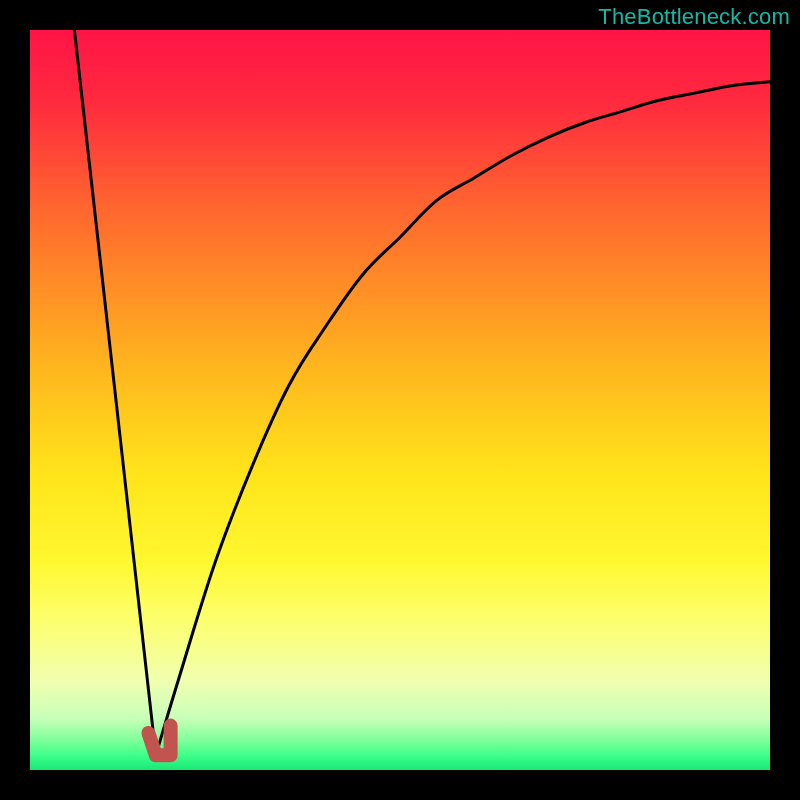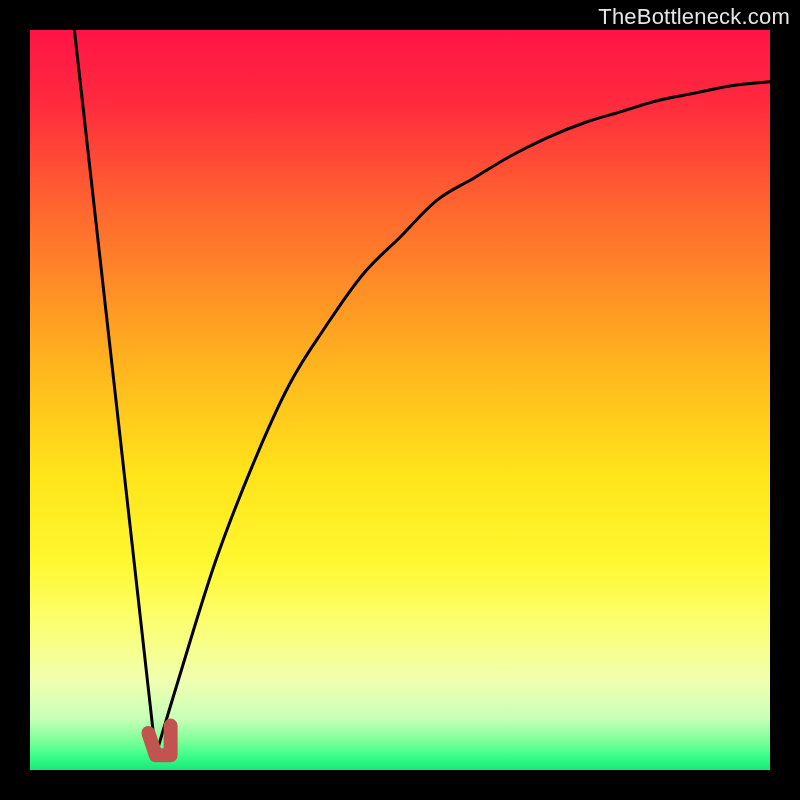--- a/index.html
+++ b/index.html
@@ -35,21 +35,21 @@
   .curves {
     position: absolute;
     inset: 0;
     width: 100%;
     height: 100%;
   }
   .watermark {
     position: absolute;
     top: 4px;
     right: 10px;
-    color: #e5e5e5;
+    color: #14b8a6;
     font-size: 22px;
     font-weight: 400;
     letter-spacing: 0.2px;
   }
 </style>
 </head>
 <body>
 
 <div class="frame">
 

